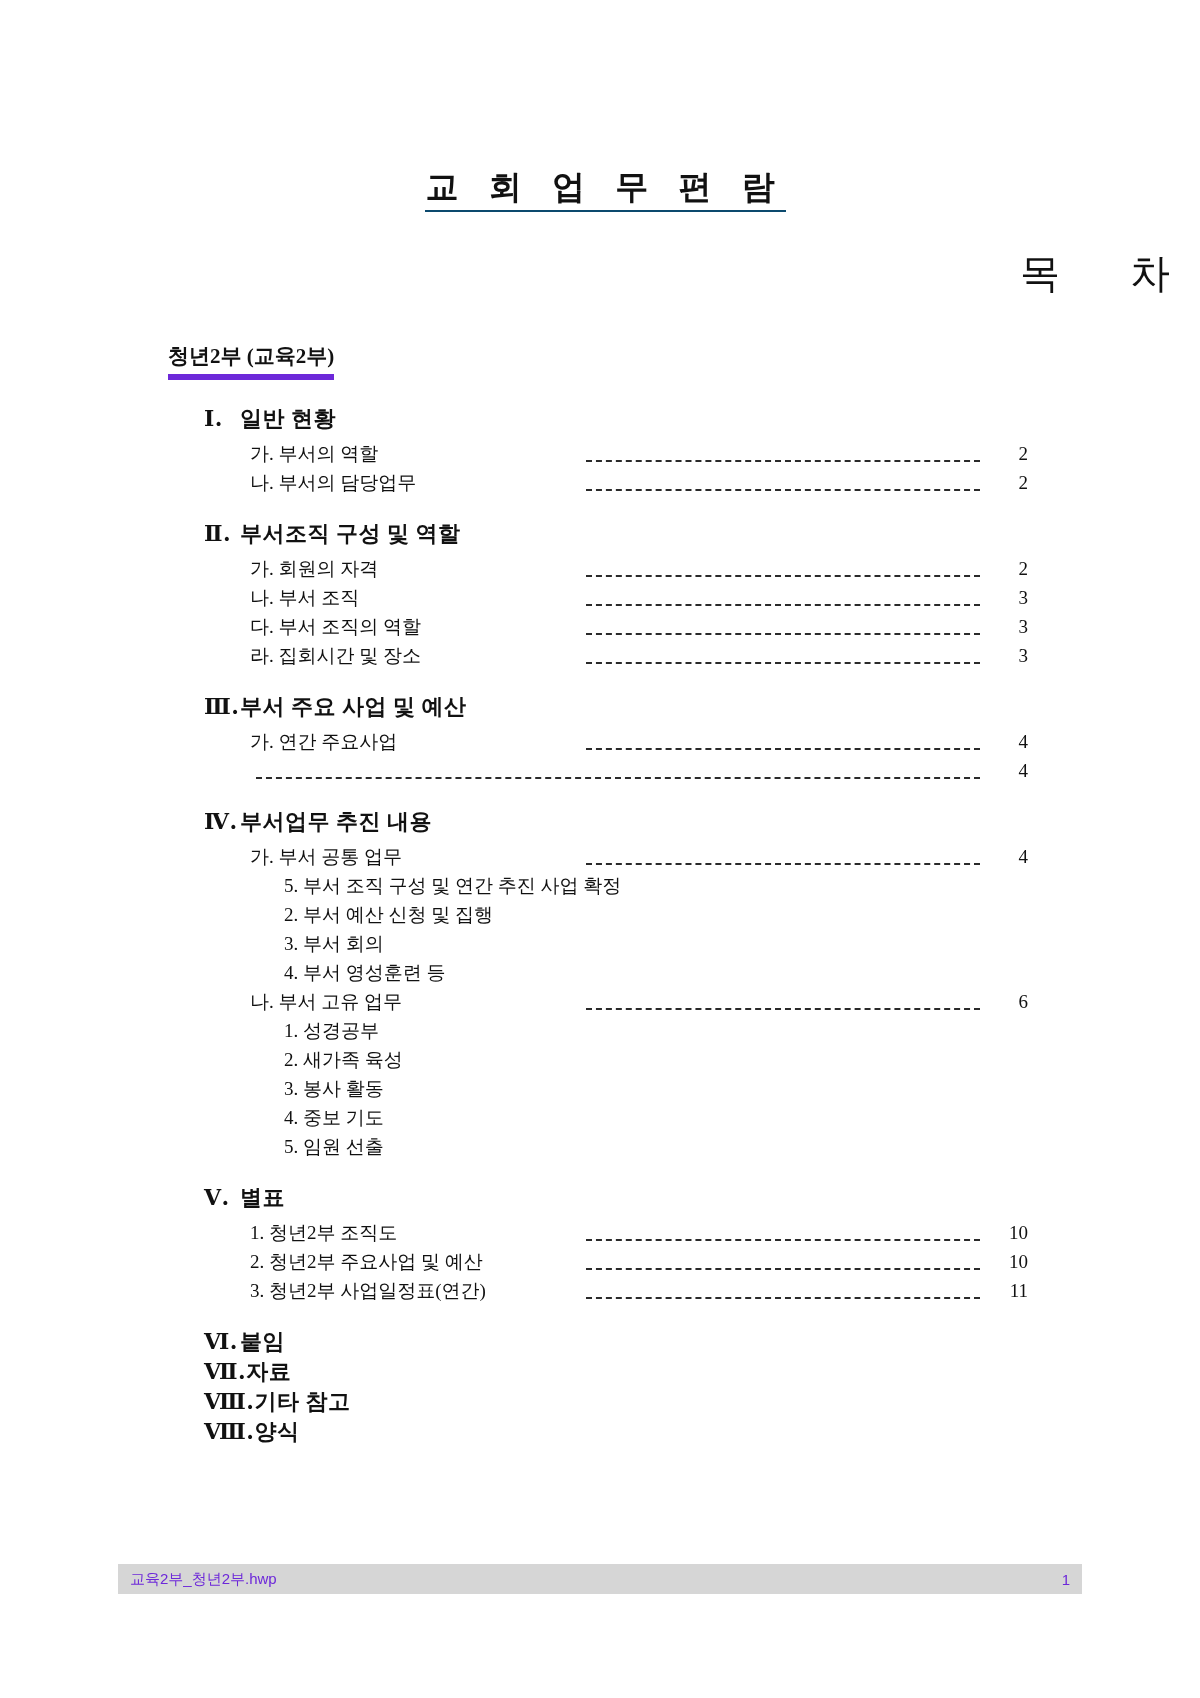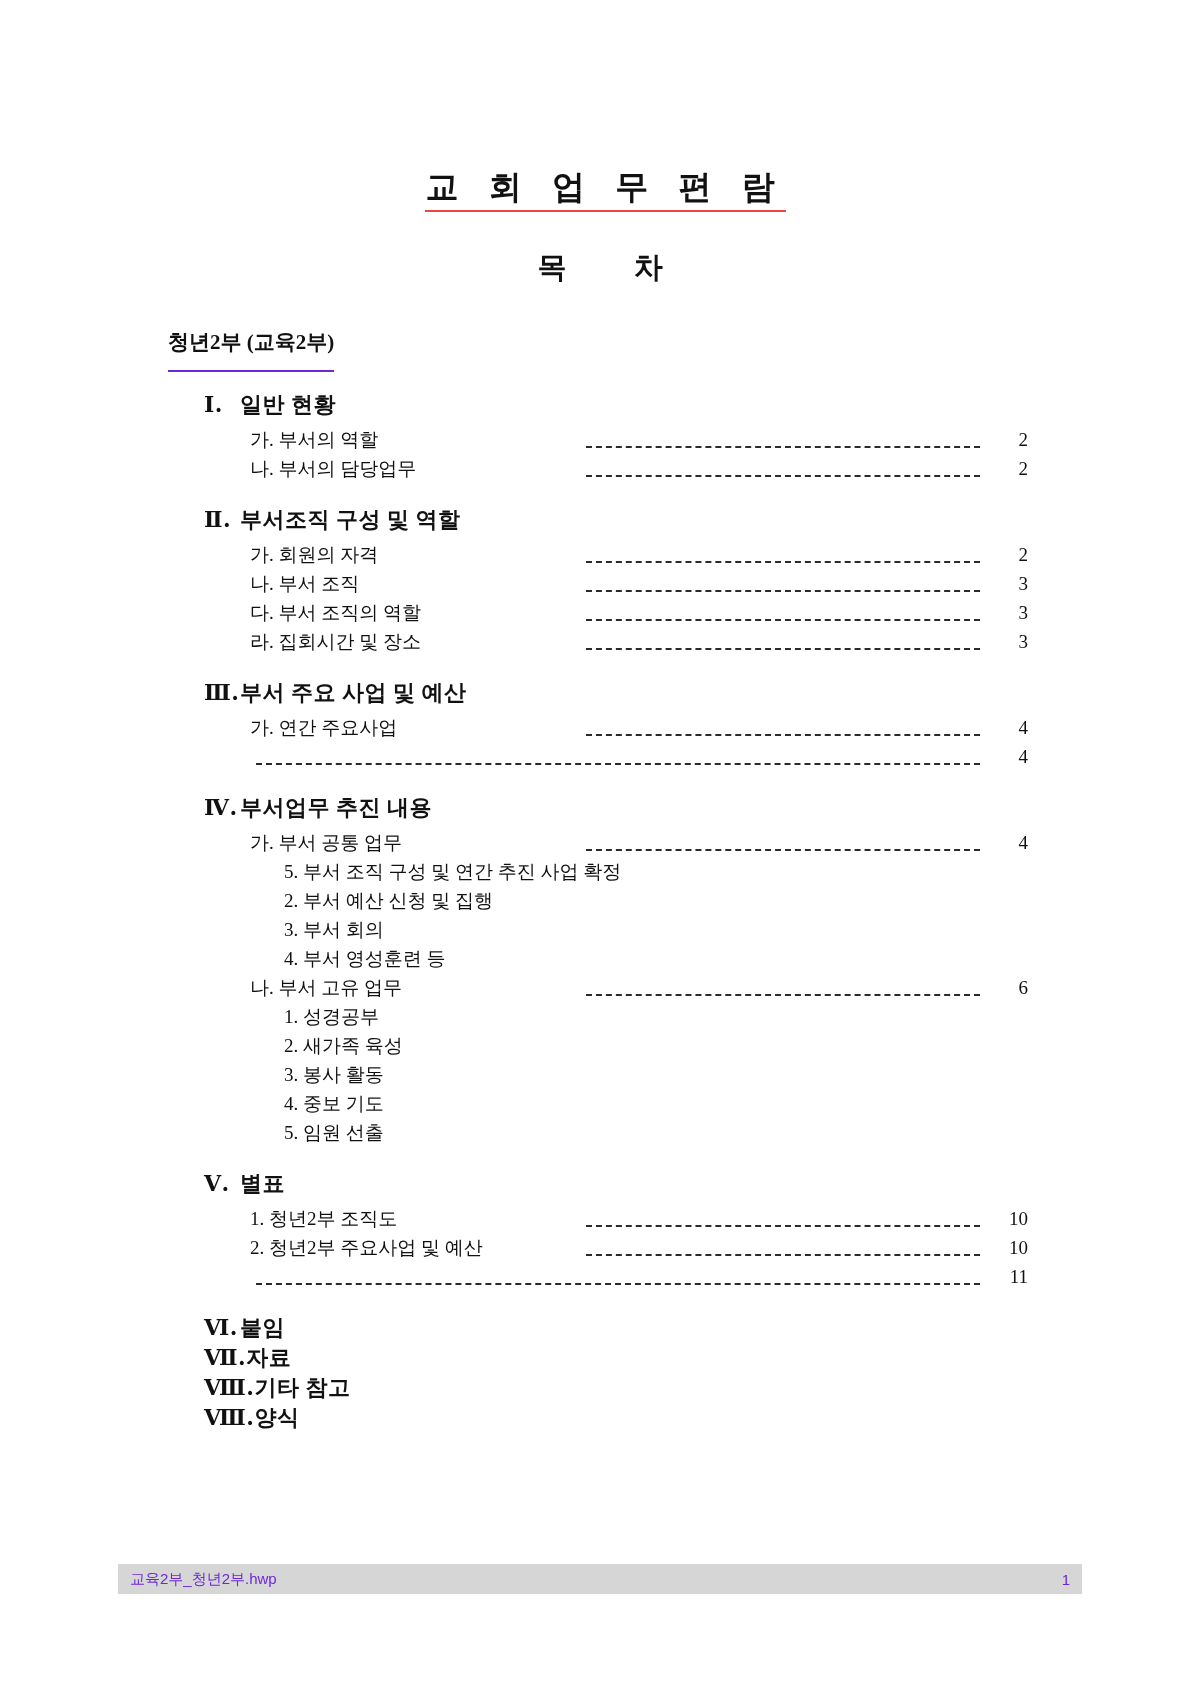--- a/index.html
+++ b/index.html
@@ -28,45 +28,45 @@
   .doc-title {
     margin-top: 168px;
     text-align: center;
     font-size: 33px;
     font-weight: 700;
     letter-spacing: 11px;
     text-indent: 11px;
     line-height: 1.2;
   }
   .doc-title span.u {
-    border-bottom: 2px solid #ef4444;
+    border-bottom: 2px solid #0c4a6e;
     padding-bottom: 5px;
   }
 
   .doc-subtitle {
     margin-top: 42px;
-    text-align: center;
-    font-size: 29px;
-    font-weight: 700;
+    text-align: right;
+    font-size: 40px;
+    font-weight: 400;
     letter-spacing: 30px;
     text-indent: 30px;
     line-height: 1.2;
   }
 
   
   .dept-heading {
     margin-top: 44px;
     margin-left: 168px;
     font-size: 21px;
     font-weight: 700;
     display: inline-block;
   }
   .dept-heading .u {
-    border-bottom: 2px solid #6d28d9;
-    padding-bottom: 16px;
+    border-bottom: 6px solid #6d28d9;
+    padding-bottom: 6px;
   }
 
   
   .toc {
     margin-top: 34px;
     margin-left: 168px;
     width: 860px;
   }
 
   .section {
@@ -271,20 +271,21 @@
           <span class="entry-label">1. 청년2부 조직도</span>
           <span class="leader"></span>
           <span class="entry-page">10</span>
         </div>
         <div class="entry">
           <span class="entry-label">2. 청년2부 주요사업 및 예산</span>
           <span class="leader"></span>
           <span class="entry-page">10</span>
         </div>
         <div class="entry">
+          <span class="entry-label">3. 청년2부 사업일정표(연간)</span>
           <span class="leader"></span>
           <span class="entry-page">11</span>
         </div>
       </div>
       <div class="section compact">
         <div class="sec-head tight">
           <span class="sec-num">Ⅵ.</span>
           <span class="sec-title">붙임</span>
         </div>
       </div>

